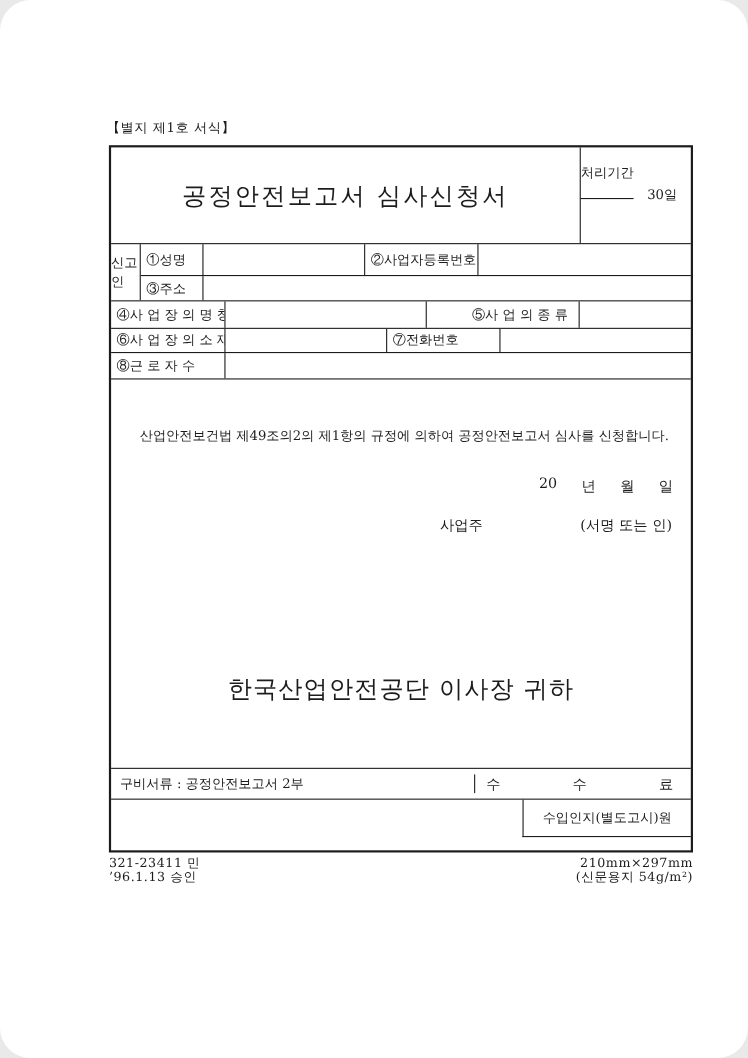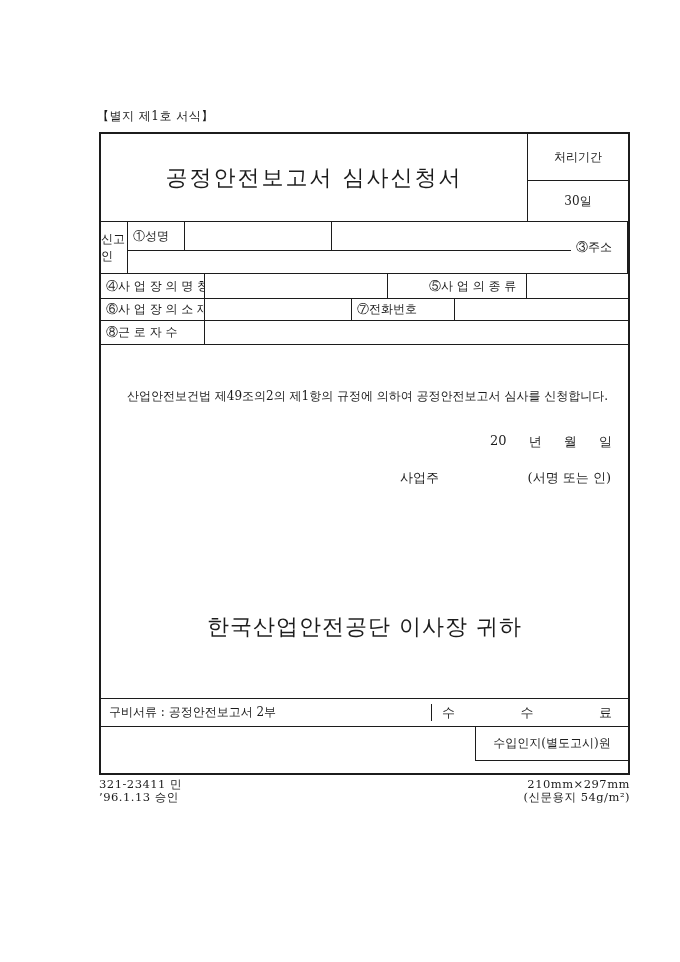--- a/index.html
+++ b/index.html
@@ -4,20 +4,21 @@
 <style>
   * { margin:0; padding:0; box-sizing:border-box; }
   html,body { background:#e9e9e9; }
   .page {
     position:relative;
     width:680px; height:962px;
     background:#ffffff;
     font-family:"DejaVu Serif","Liberation Serif",serif;
     color:#1c1c1c;
     overflow:hidden;
+    border-radius:28px;
   }
   .note {
     position:absolute; left:97px; top:108px;
     font-size:12px; letter-spacing:0.5px;
   }
   .form-box {
     position:absolute; left:99px; top:132px;
     width:531px; height:643px;
     border:2px solid #1c1c1c;
     display:flex; flex-direction:column;
@@ -25,34 +26,34 @@
   .bB { border-bottom:1px solid #1c1c1c; }
   .bR { border-right:1px solid #1c1c1c; }
   .row { display:flex; flex-direction:row; width:100%; }
 
   
   .row-title { height:88px; }
   .title-cell {
     flex:1; display:flex; align-items:center; justify-content:center;
     font-size:22px; letter-spacing:2px;
   }
-  .proc-col { width:100px; display:flex; flex-direction:column; }
+  .proc-col { width:100px; display:flex; flex-direction:row; }
   .proc-cell {
     flex:1; display:flex; align-items:center; justify-content:center;
     font-size:12px;
   }
   .proc-label { height:47px; flex:none; }
 
   
   .row-applicant { height:52px; }
   .cell-group {
     width:27px; display:flex; align-items:center; justify-content:center;
     font-size:12px;
   }
-  .applicant-sub { flex:1; display:flex; flex-direction:row; }
+  .applicant-sub { flex:1; display:flex; flex-direction:column; }
   .subrow { display:flex; width:100%; }
   .subrow-1 { height:29px; }
   .subrow-2 { flex:1; }
   .lbl {
     display:flex; align-items:center;
     padding-left:5px; font-size:12px; white-space:nowrap; overflow:hidden;
   }
   .val { }
   .w57 { width:57px; } .w104 { width:104px; } .w147 { width:147px; } .w103 { width:103px; }
   .flex1 { flex:1; }
@@ -120,20 +121,21 @@
         <div class="proc-cell">30일</div>
       </div>
     </div>
 
     <div class="row row-applicant bB">
       <div class="cell-group bR">신고인</div>
       <div class="applicant-sub">
         <div class="subrow subrow-1 bB">
           <div class="lbl w57 bR">①성명</div>
           <div class="val w147 bR"></div>
+          <div class="lbl w103 bR">②사업자등록번호</div>
           <div class="val flex1"></div>
         </div>
         <div class="subrow subrow-2">
           <div class="lbl w57 bR">③주소</div>
           <div class="val flex1"></div>
         </div>
       </div>
     </div>
 
     <div class="row row-std h25 bB">

